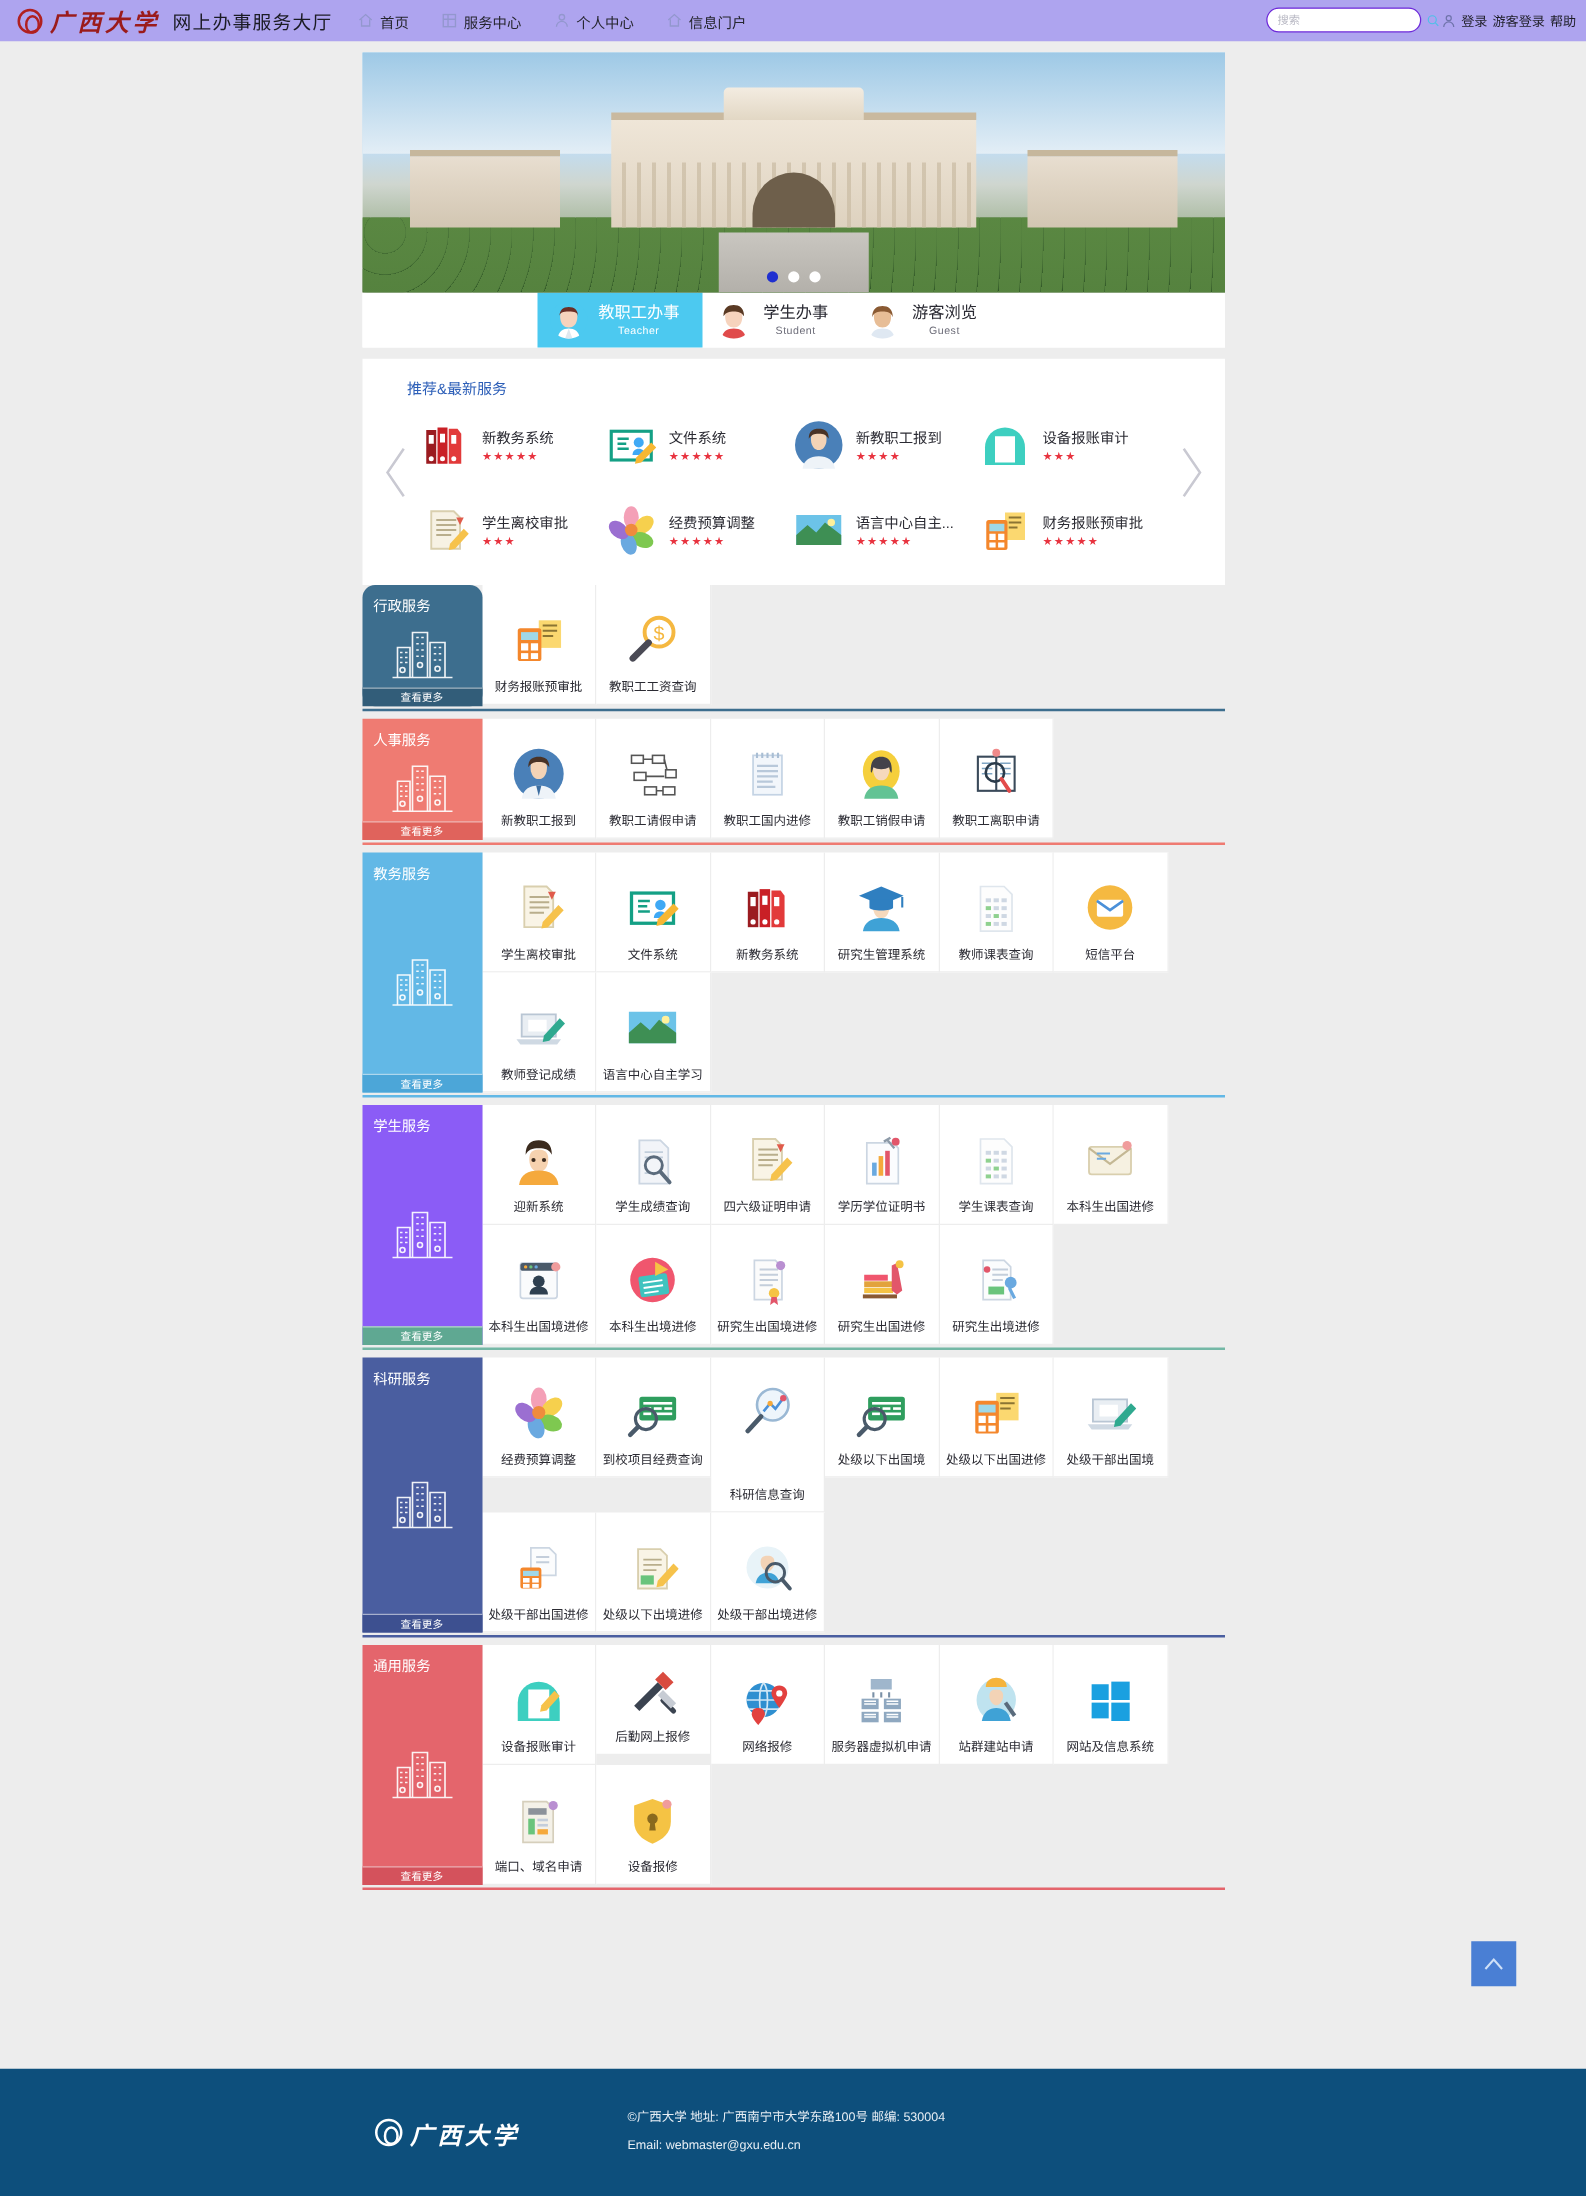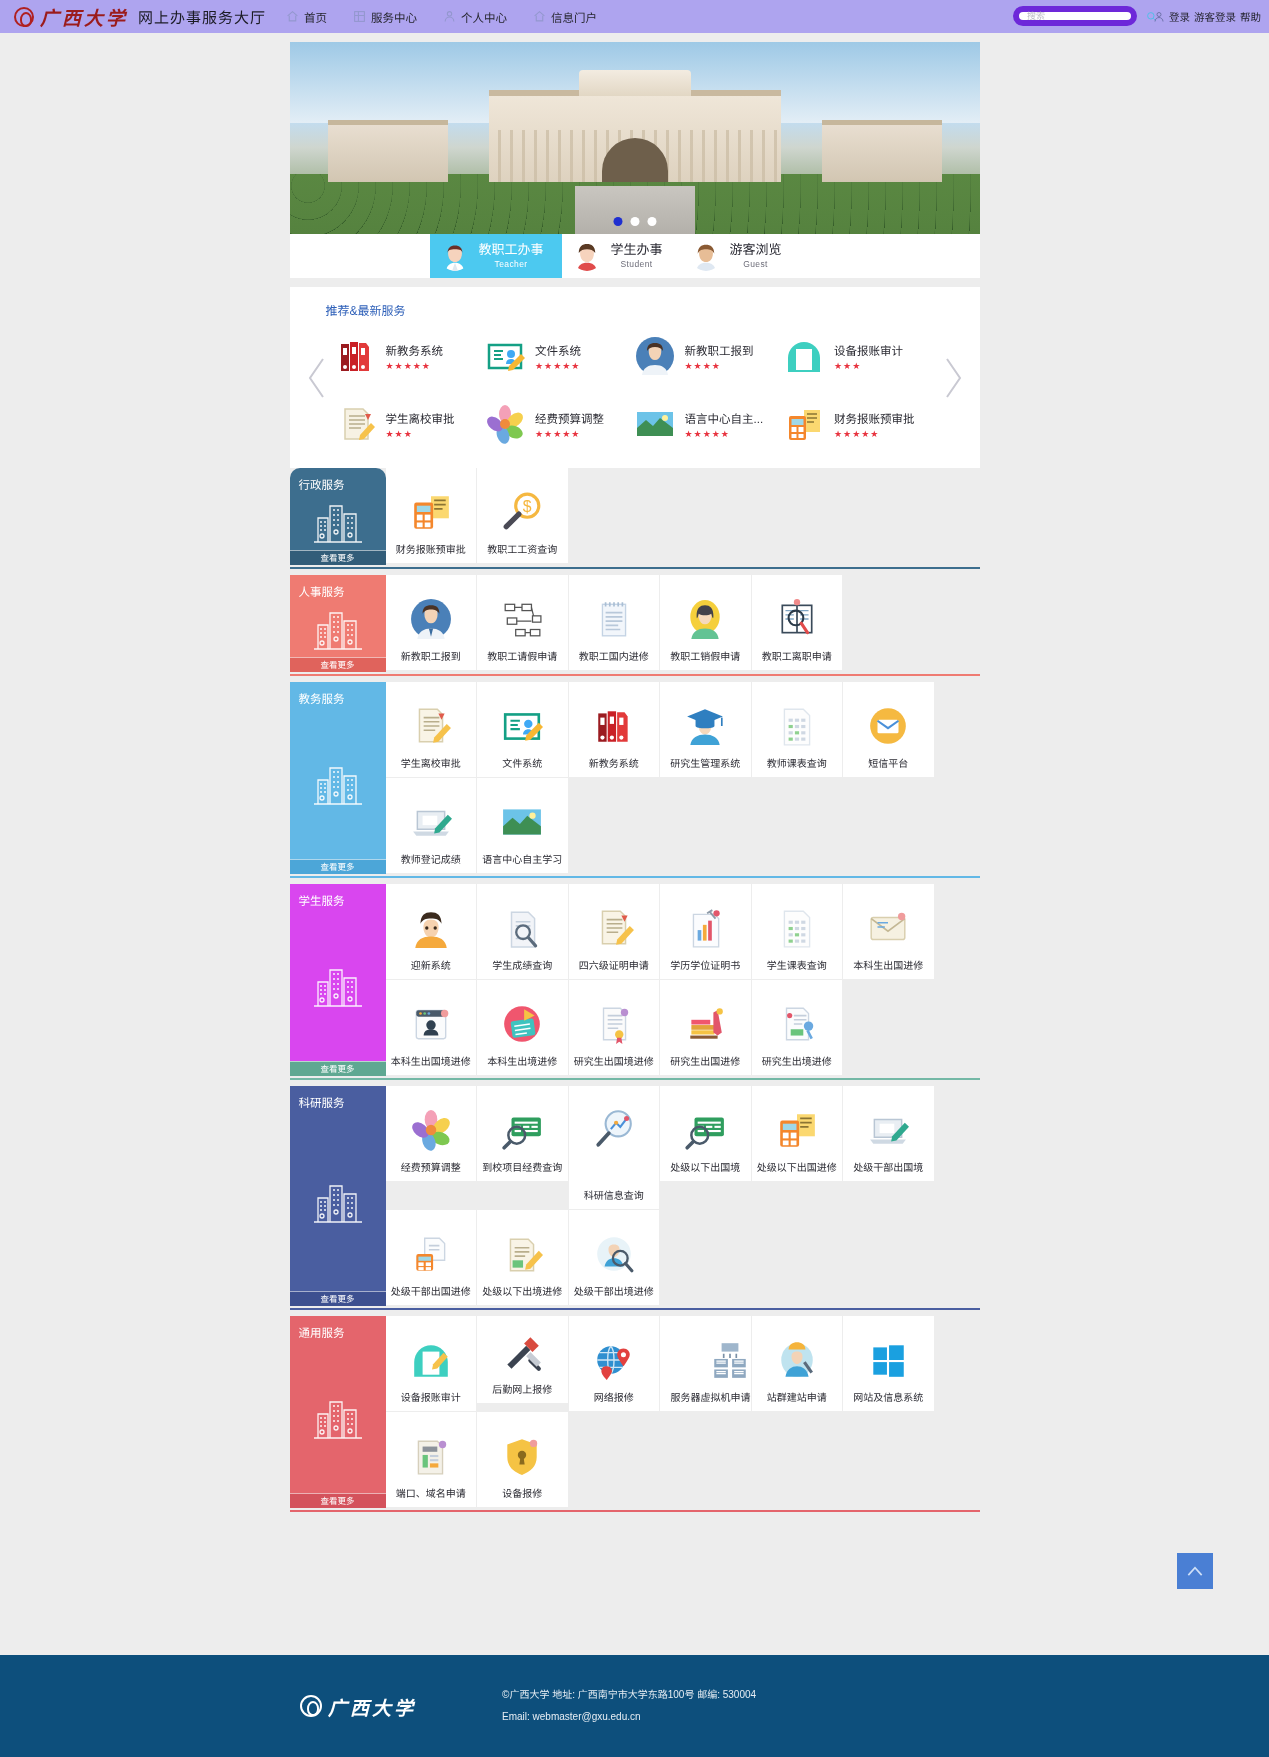--- a/index.html
+++ b/index.html
@@ -39,21 +39,21 @@
   }
   .nav { display: flex; align-items: center; margin-left: 20px; gap: 26px; }
   .nav-item {
     display: flex; align-items: center; gap: 5px;
     color: #26262f; font-size: 11.5px; cursor: pointer;
   }
   .nav-ico { width: 13px; height: 13px; display:block; flex:none; opacity:.85;}
   .search-wrap {
     position: absolute; right: 132px; top: 6px;
     width: 124px; height: 20px;
-    background: #fff; border: 6px solid #6d28d9; border-radius: 10px;
+    background: #fff; border: 1px solid #6d28d9; border-radius: 10px;
     display: flex; align-items: center; padding: 0 6px;
   }
   .search-wrap input {
     border: 0; outline: 0; flex: 1; font-size: 9px; color: #333;
     background: transparent; font-family: inherit;
   }
   .search-wrap input::placeholder { color: #b9b9c4; }
   .srch-ico { width: 11px; height: 11px; flex: none; }
   .user-area {
     position: absolute; right: 8px; top: 9px;
@@ -640,21 +640,21 @@
               <rect x="2" y="8" width="36" height="24" fill="#6cc3e8"></rect>
               <path d="M2 24l9-8 7 6 7-8 13 10v8H2z" fill="#3e8f54"></path>
               <circle cx="30" cy="14" r="3" fill="#fff09a"></circle>
             </svg>
             <span class="slbl">语言中心自主学习</span>
           </div>
         </div>
         <div class="underline" style="background: rgb(98, 184, 230);"></div>
       </div>
       <div class="cat-row" style="min-height: 192px;">
-        <div class="cat-side" style="background: #d946ef;">
+        <div class="cat-side" style="background: #8b5cf6;">
           <div class="cat-name">学生服务</div>
           <svg class="city-ico" width="56" height="56" viewBox="0 0 56 56" fill="none" stroke="#ffffff" stroke-width="1.3">
             <path d="M8 50V26h10v24M20 50V14h12v36M34 50V22h12v28"></path>
             <path d="M10 30h2M14 30h2M10 34h2M14 34h2M10 38h2M14 38h2M23 18h2M27 18h2M23 23h2M27 23h2M23 28h2M27 28h2M23 33h2M27 33h2M37 26h2M41 26h2M37 31h2M41 31h2M37 36h2M41 36h2"></path>
             <circle cx="12" cy="44" r="2"></circle>
             <circle cx="26" cy="40" r="2"></circle>
             <circle cx="40" cy="43" r="2"></circle>
             <path d="M4 50h48"></path>
           </svg>
           <div class="cat-more" style="background:#5fa892">查看更多</div>
@@ -937,21 +937,21 @@
           <div class="svc" style="height: 96px;">
             <svg class="sico" viewBox="0 0 40 40">
               <circle cx="17" cy="20" r="13" fill="#2f8fd0"></circle>
               <path d="M17 7c4 4 4 22 0 26M17 7c-4 4-4 22 0 26M4 20h26M6 13h22M6 27h22" fill="none" stroke="#cfe6f5" stroke-width="1.3"></path>
               <path d="M29 9c4 0 6 3 6 6s-6 11-6 11-6-8-6-11 2-6 6-6z" fill="#e2413f"></path>
               <circle cx="29" cy="15" r="2.4" fill="#fff"></circle>
               <path d="M13 26c4 0 5 3 5 5s-5 8-5 8-5-5-5-8 1-5 5-5z" fill="#e2413f"></path>
             </svg>
             <span class="slbl">网络报修</span>
           </div>
-          <div class="svc" style="height: 96px; align-items: flex-end;">
+          <div class="svc" style="height: 96px;">
             <svg class="sico" viewBox="0 0 40 40">
               <rect x="12" y="4" width="16" height="8" fill="#9fb6cc"></rect>
               <path d="M14 14v4M20 14v4M26 14v4" stroke="#7a90a6" stroke-width="1.6"></path>
               <rect x="5" y="19" width="13" height="8" fill="#8fa8c0"></rect>
               <rect x="22" y="19" width="13" height="8" fill="#8fa8c0"></rect>
               <rect x="5" y="29" width="13" height="8" fill="#8fa8c0"></rect>
               <rect x="22" y="29" width="13" height="8" fill="#8fa8c0"></rect>
               <path d="M7 21h9M7 23h9M24 21h9M24 23h9M7 31h9M7 33h9M24 31h9M24 33h9" stroke="#ffffff" stroke-width="1.1"></path>
             </svg>
             <span class="slbl">服务器虚拟机申请</span>

